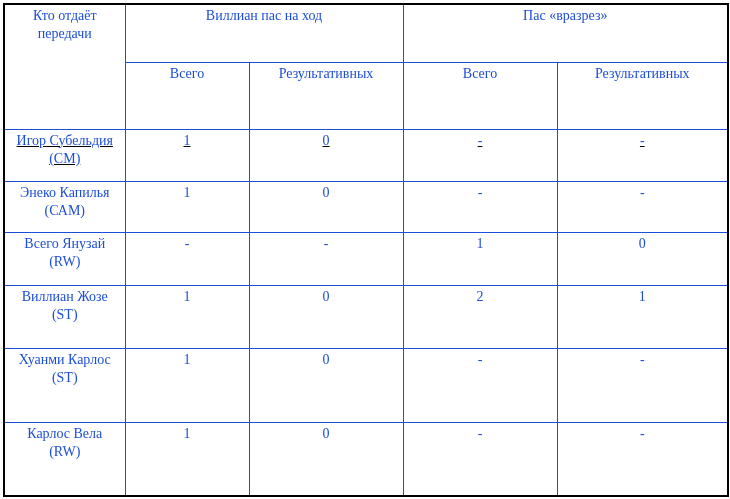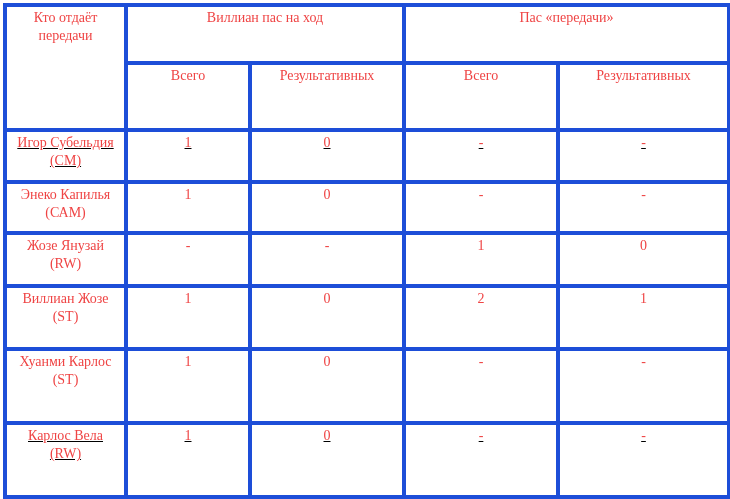--- a/index.html
+++ b/index.html
@@ -12,64 +12,64 @@
   }
   table.passes {
     border-collapse: collapse;
     table-layout: fixed;
     margin: 3px 0 0 3px;
     width: 724px;
     border: 2px solid #000000;
     background: #ffffff;
   }
   table.passes th, table.passes td {
-    border: 4px solid #1d4ed8;
+    border: 1px solid #1d4ed8;
     vertical-align: top;
     text-align: center;
     font-weight: normal;
     font-size: 14px;
     line-height: 1.32;
     padding: 2px 4px 0 4px;
-    color: #ef4444;
+    color: #1d4ed8;
     overflow: hidden;
     margin-left: 45px;
   }
   
   col.c-who   { width: 121px; }
   col.c-st    { width: 124px; }
   col.c-se    { width: 154px; }
   col.c-tt    { width: 154px; }
   col.c-te    { width: 171px; }
   
   thead tr.hdr-groups { height: 58px; }
   thead tr.hdr-subs   { height: 67px; }
   tbody tr:nth-child(1) { height: 52px; text-decoration: underline; }
   tbody tr:nth-child(2) { height: 51px; padding-left: 21px; }
   tbody tr:nth-child(3) { height: 53px; }
   tbody tr:nth-child(4) { height: 63px; }
   tbody tr:nth-child(5) { height: 74px; }
-  tbody tr:nth-child(6) { height: 74px; text-decoration: underline; }
+  tbody tr:nth-child(6) { height: 74px; }
   .line { display: block; }
 </style>
 </head>
 <body>
 
 <table class="passes">
   <colgroup>
     <col class="c-who">
       <col class="c-st">
       <col class="c-se">
       <col class="c-tt">
       <col class="c-te">
   </colgroup>
   <thead>
     <tr class="hdr-groups">
       <th rowspan="2">Кто отдаёт передачи</th>
       <th colspan="2">Виллиан пас на ход</th>
-      <th colspan="2">Пас «передачи»</th>
+      <th colspan="2">Пас «вразрез»</th>
     </tr>
     <tr class="hdr-subs">
       <th>Всего</th>
       <th>Результативных</th>
       <th>Всего</th>
       <th>Результативных</th>
     </tr>
   </thead>
   <tbody>
     <tr>
@@ -87,21 +87,21 @@
         <span class="line">Энеко Капилья</span>
         <span class="line">(САМ)</span>
       </td>
       <td>1</td>
       <td>0</td>
       <td>-</td>
       <td>-</td>
     </tr>
     <tr>
       <td>
-        <span class="line">Жозе Янузай</span>
+        <span class="line">Всего Янузай</span>
         <span class="line">(RW)</span>
       </td>
       <td>-</td>
       <td>-</td>
       <td>1</td>
       <td>0</td>
     </tr>
     <tr>
       <td>
         <span class="line">Виллиан Жозе</span>

